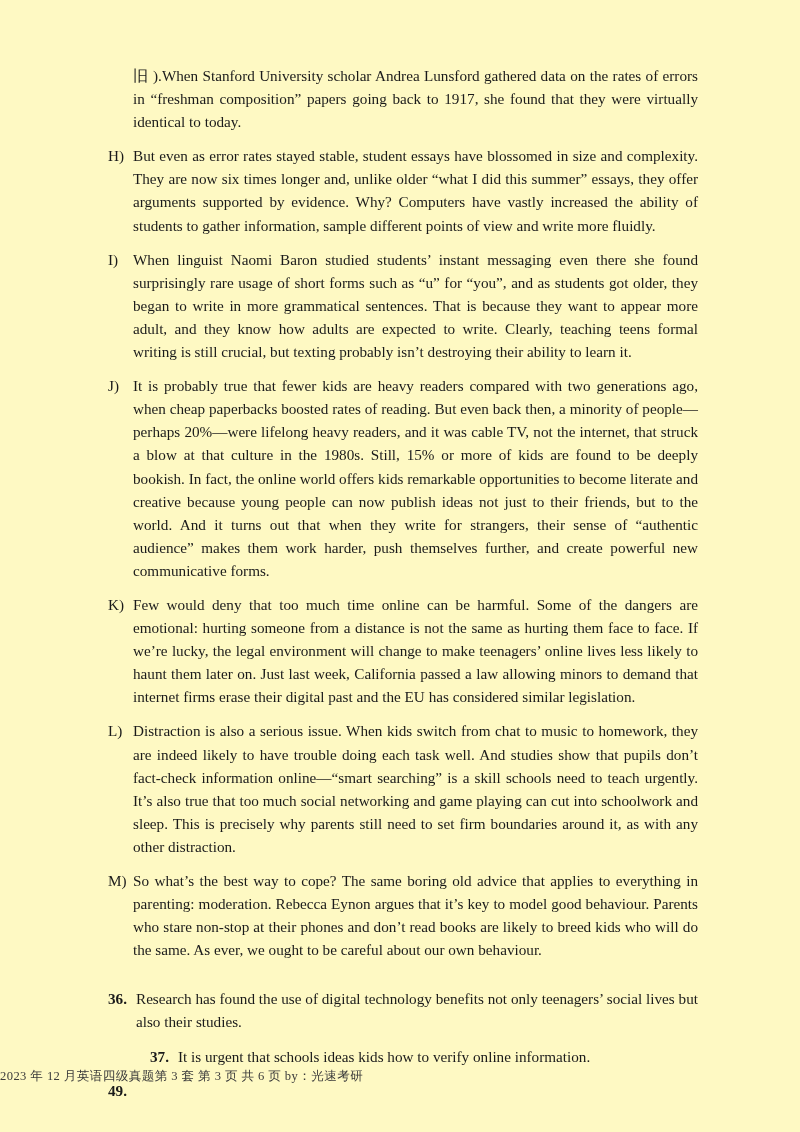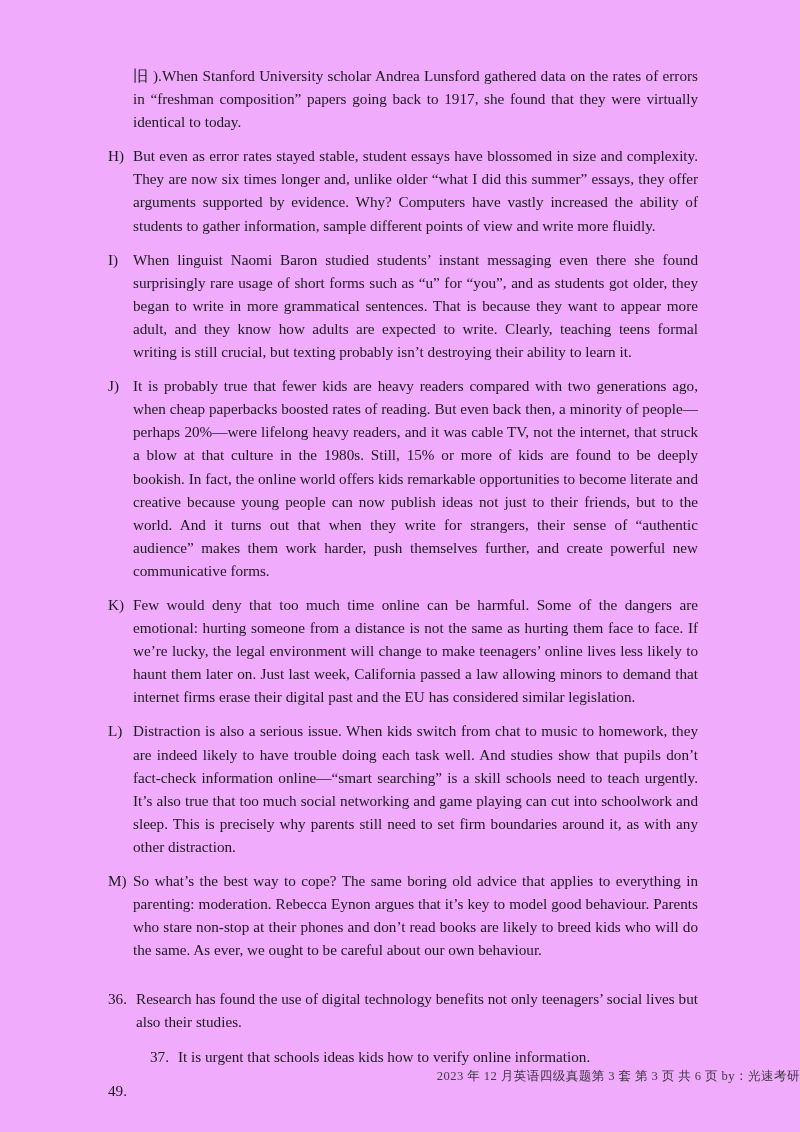--- a/index.html
+++ b/index.html
@@ -12,21 +12,21 @@
     width: 800px;
     height: 1132px;
     font-family: "Liberation Serif", "DejaVu Serif", serif;
     color: #1a1a1a;
     -webkit-font-smoothing: antialiased;
   }
   .page {
     position: relative;
     width: 800px;
     height: 1132px;
-    background: #f0abfc;
+    background: #fef9c3;
     box-sizing: border-box;
   }
   .content {
     position: absolute;
     left: 108px;
     top: 64px;
     width: 590px;
   }
 
   
@@ -68,36 +68,37 @@
     text-align: justify;
     text-justify: inter-word;
   }
   .qitem .qnum {
     position: absolute;
     left: 0;
     top: 0;
     width: 26px;
     text-align: left;
     white-space: nowrap;
+    font-weight: bold;
   }
   .qitem.loose {
     text-align: left;
     margin-left: 42px;
   }
   .questions {
     margin-top: 26px;
   }
 
   
   .footer {
     position: absolute;
     left: 0;
     right: 0;
     top: 1068px;
-    text-align: right;
+    text-align: left;
     font-size: 12.6px;
     color: #3a3a3a;
     letter-spacing: 0.4px;
     font-family: "Liberation Serif", "DejaVu Serif", serif;
   }
   .footer .fseg { white-space: nowrap; }
 </style>
 </head>
 <body>
 

